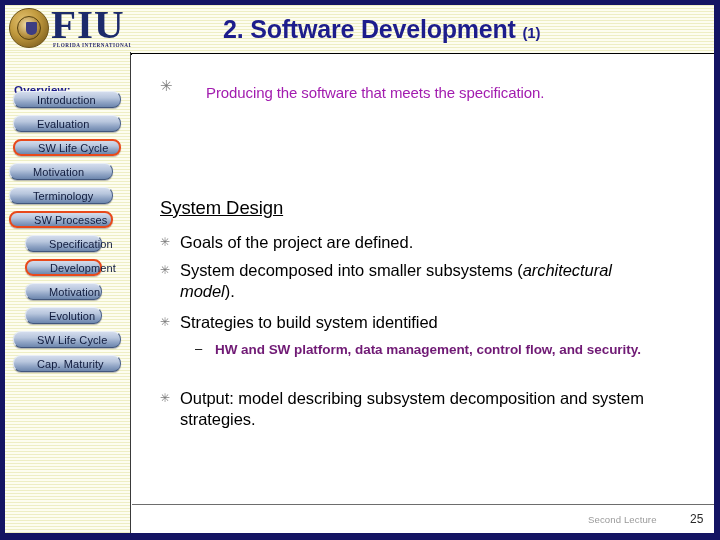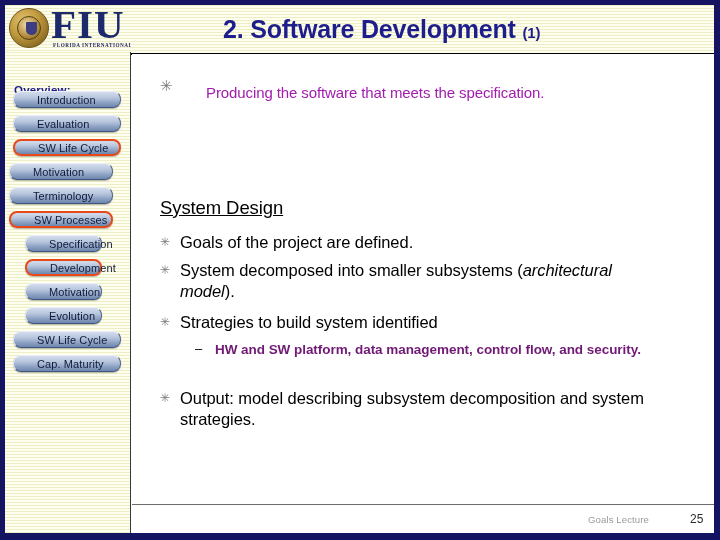--- a/index.html
+++ b/index.html
@@ -365,16 +365,16 @@
     </div>
 
     <div class="blk" style="left:28px; top:334px; width:490px;">
       <span class="star small">✳</span>
       <span class="txt-body">Output: model describing subsystem decomposition and system strategies.</span>
     </div>
 
   </div>
 
   <div class="footer-rule"></div>
-  <div class="footer-right">Goals Lecture</div>
+  <div class="footer-right">Second Lecture</div>
   <div class="footer-page">25</div>
 
 </div>
 
 </body></html>

